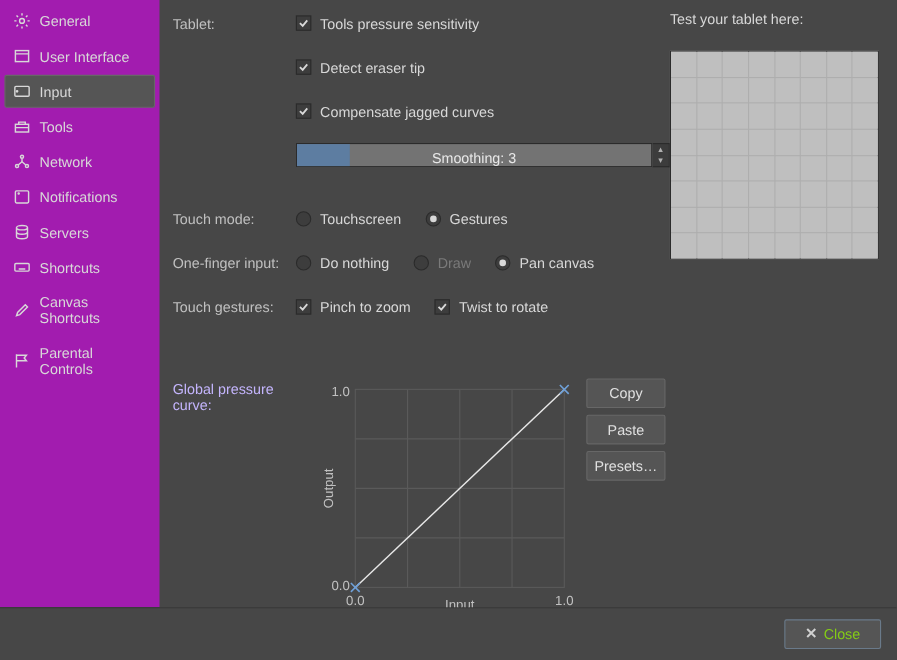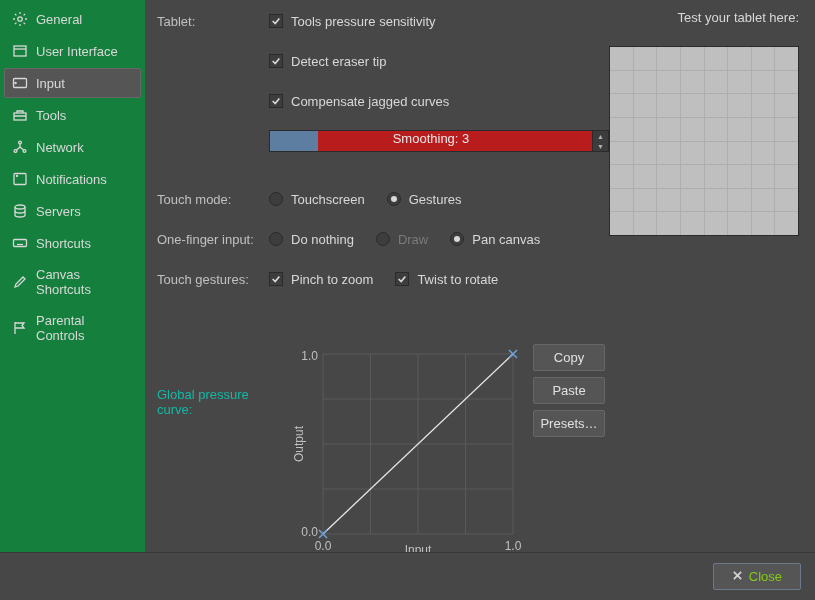--- a/index.html
+++ b/index.html
@@ -9,21 +9,21 @@
     font-family: -apple-system, "Segoe UI", Arial, sans-serif;
     font-size: 13px;
     color: #d8d8d8;
     overflow: hidden;
     display: flex;
     flex-direction: column;
   }
   .main { display: flex; flex: 1; overflow: hidden; }
   .sidebar {
     width: 145px;
-    background: #15803d;
+    background: #a21caf;
     padding: 4px;
     display: flex;
     flex-direction: column;
     gap: 2px;
   }
   .sidebar-item {
     display: flex;
     align-items: center;
     gap: 8px;
     padding: 7px 8px;
@@ -85,25 +85,25 @@
   .disabled { color: #7a7a7a; }
   .slider-wrap {
     flex: 1;
     display: flex;
     align-items: stretch;
     height: 22px;
     max-width: 340px;
   }
   .slider-track {
     flex: 1;
-    background: #b91c1c;
+    background: #737373;
     border: 1px solid #2b2b2b;
     position: relative;
     display: flex;
-    align-items: flex-start;
+    align-items: flex-end;
     justify-content: center;
   }
   .slider-fill {
     position: absolute;
     left: 0; top: 0; bottom: 0;
     width: 15%;
     background: #5d7da1;
   }
   .slider-text {
     position: relative;
@@ -126,38 +126,38 @@
     font-size: 7px;
     color: #b0b0b0;
     cursor: pointer;
   }
   .test-panel {
     position: absolute;
     right: 16px;
     top: 10px;
     width: 190px;
   }
-  .test-title { text-align: right; margin-bottom: 21px; color: #d8d8d8; }
+  .test-title { text-align: left; margin-bottom: 21px; color: #d8d8d8; }
   .test-grid {
     width: 190px; height: 190px;
     background: #aeaeae;
     display: grid;
     grid-template-columns: repeat(8, 1fr);
     grid-template-rows: repeat(8, 1fr);
     gap: 1px;
     border: 1px solid #2b2b2b;
   }
   .test-cell { background: #bfbfbf; }
   .divider {
     height: 1px;
     background: #383838;
     margin: 10px 0 8px 0;
   }
   .curve-section { display: flex; gap: 10px; }
-  .curve-label { width: 126px; color: #14b8a6; padding-top: 2px; margin-top: 41px; }
+  .curve-label { width: 126px; color: #c4b5fd; padding-top: 2px; }
   .curve-area { position: relative; width: 230px; height: 220px; }
   .curve-area svg { width: 100%; height: 100%; }
   .curve-buttons { display: flex; flex-direction: column; gap: 6px; }
   .btn {
     background: #555;
     border: 1px solid #676767;
     color: #e0e0e0;
     padding: 5px 2px;
     min-width: 72px;
     text-align: center;

